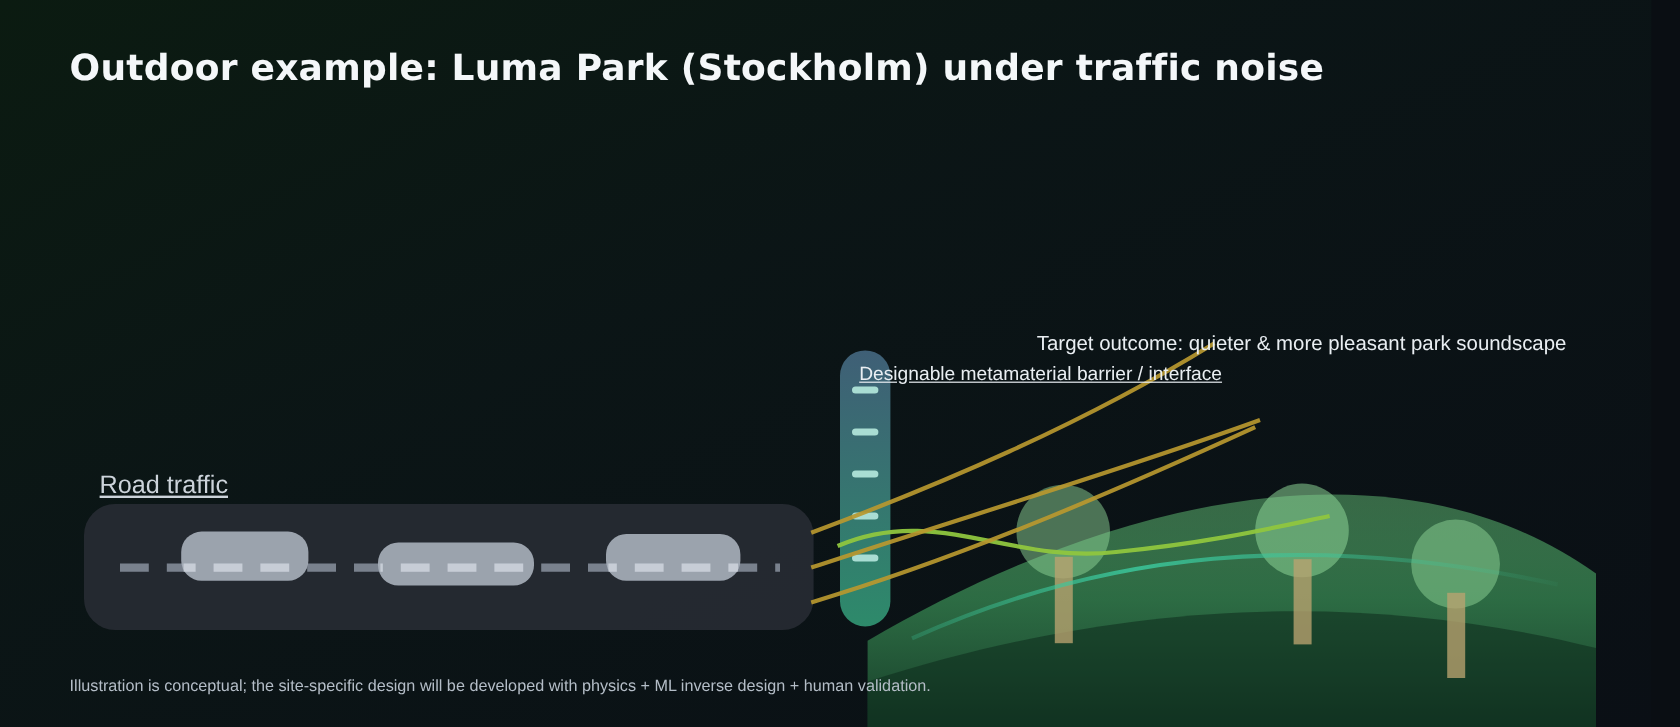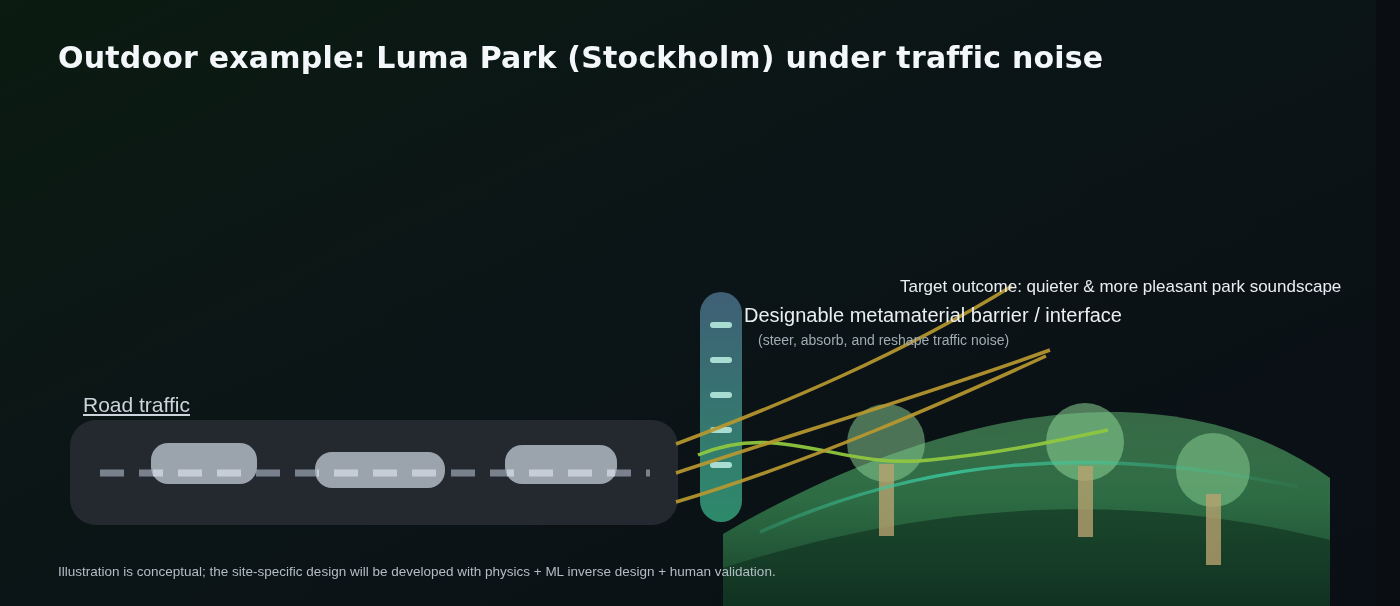--- a/index.html
+++ b/index.html
@@ -14,23 +14,23 @@
   .scene-svg { position: absolute; left: 0; top: 0; }
   .txt { position: absolute; white-space: nowrap; }
   .page-title {
     left: 58px; top: 40px;
     font-family: "DejaVu Sans", sans-serif;
     font-size: 30px; font-weight: bold;
     color: #f4f7f9; letter-spacing: 0.2px;
   }
   .page-subtitle { left: 58px; top: 90px; font-size: 16.5px; color: #d8dfe5; }
   .road-label { left: 83px; top: 393px; font-size: 21px; color: #ccd3da; text-decoration: underline; }
-  .target-label { left: 900px; top: 277px; font-size: 17px; color: #e9eef2; }
+  .target-label { left: 864px; top: 277px; font-size: 17px; color: #e9eef2; }
   .target-sublabel { left: 864px; top: 304px; font-size: 14.5px; color: #96a1ab; }
-  .barrier-label { left: 744px; top: 304px; font-size: 20px; color: #e9eef2; }
+  .barrier-label { left: 716px; top: 304px; font-size: 16px; color: #e9eef2; text-decoration: underline; }
   .barrier-sublabel { left: 758px; top: 332px; font-size: 14px; color: #a0abb5; }
   .footer-note { left: 58px; top: 564px; font-size: 13.5px; color: #b4bdc7; }
 </style>
 </head>
 <body>
 
 <div class="canvas">
 
   <svg class="scene-svg" width="1400" height="606" viewBox="0 0 1400 606">
     <defs>
@@ -93,17 +93,16 @@
     <path d="M 676,502 C 810,462 950,400 1046,356" stroke-width="3.5" fill="none" stroke-opacity="0.92" stroke="#b9982f"></path>
   </svg>
 
   <div class="txt page-title">Outdoor example: Luma Park (Stockholm) under traffic noise</div>
 
   <div class="txt road-label">Road traffic</div>
 
   <div class="txt target-label">Target outcome: quieter &amp; more pleasant park soundscape</div>
 
   <div class="txt barrier-label">Designable metamaterial barrier / interface</div>
-  <div class="txt barrier-sublabel">(steer, absorb, and reshape traffic noise)</div>
 
   <div class="txt footer-note">Illustration is conceptual; the site-specific design will be developed with physics + ML inverse design + human validation.</div>
 
 </div>
 
 </body></html>

